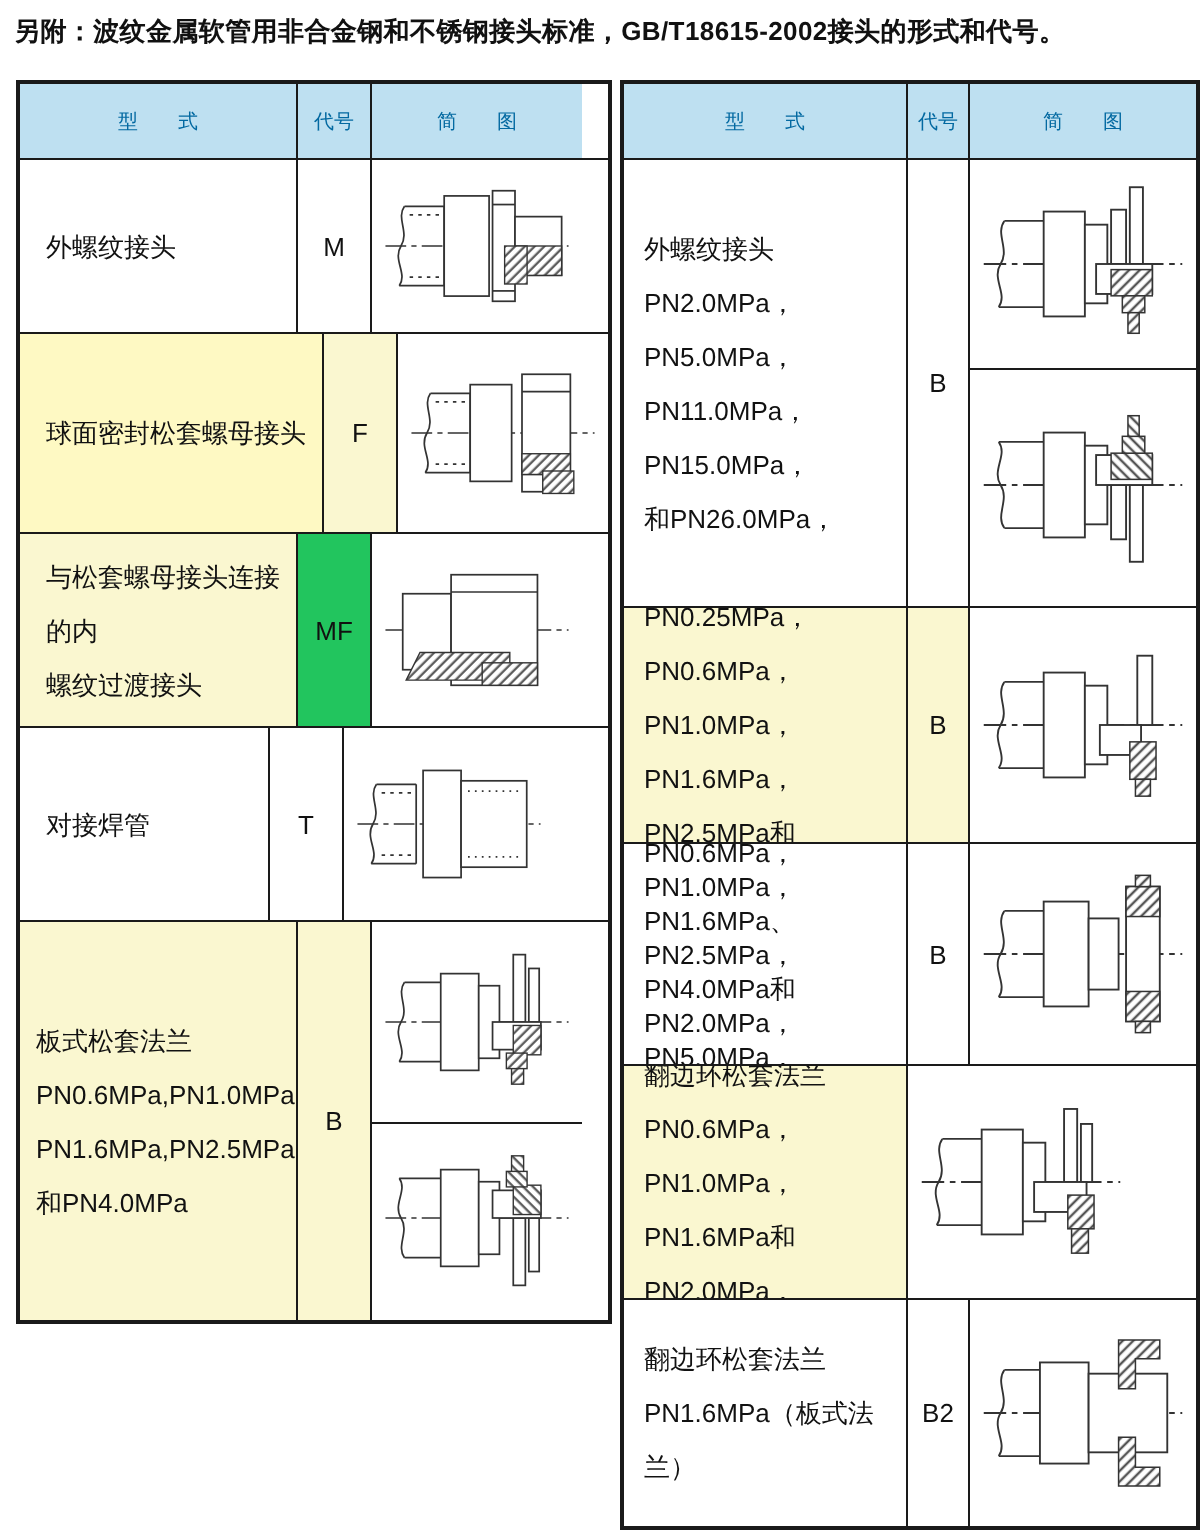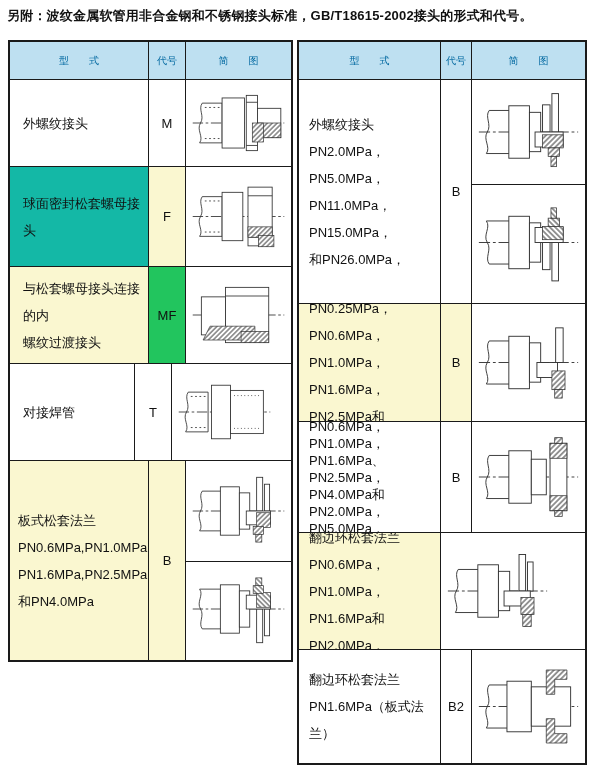--- a/index.html
+++ b/index.html
@@ -103,21 +103,21 @@
               <line x1="64" y1="19" x2="77" y2="19" stroke="#333333" stroke-width="1" fill="none"></line>
               <line x1="64" y1="69" x2="77" y2="69" stroke="#333333" stroke-width="1" fill="none"></line>
               <rect x="77" y="26" width="27" height="34" fill="#fff" stroke="#333333" stroke-width="1"></rect>
               <rect x="77" y="43" width="27" height="17" fill="url(#hp1)" stroke="#333333" stroke-width="0.8"></rect>
               <rect x="71" y="43" width="13" height="22" fill="url(#hp1)" stroke="#333333" stroke-width="0.8"></rect>
             </svg>
           </div>
         </div>
       </div>
       <div class="trow" style="height: 100px;">
-        <div class="cell type-cell" style="width: 139px; background: #14b8a6; padding-left: 13px; line-height: 27px;">球面密封松套螺母接头</div>
+        <div class="cell type-cell" style="width: 152px; background: #fef9c3; padding-left: 13px; line-height: 27px;">球面密封松套螺母接头</div>
         <div class="cell code-cell" style="width: 37px; background: rgb(250, 247, 208);">F</div>
         <div class="cell diag-cell" style="width: 105px;">
           <div class="diag-box">
             <svg viewBox="0 0 110 86" width="100%" height="100%" preserveAspectRatio="xMidYMid meet">
     <defs>
                 <pattern id="hp2" patternUnits="userSpaceOnUse" width="4" height="4" patternTransform="rotate(45)">
       <rect width="4" height="4" fill="#fff"></rect>
                   <line x1="1" y1="0" x2="1" y2="4" stroke="#555" stroke-width="1.3"></line>
     </pattern>
               </defs>

